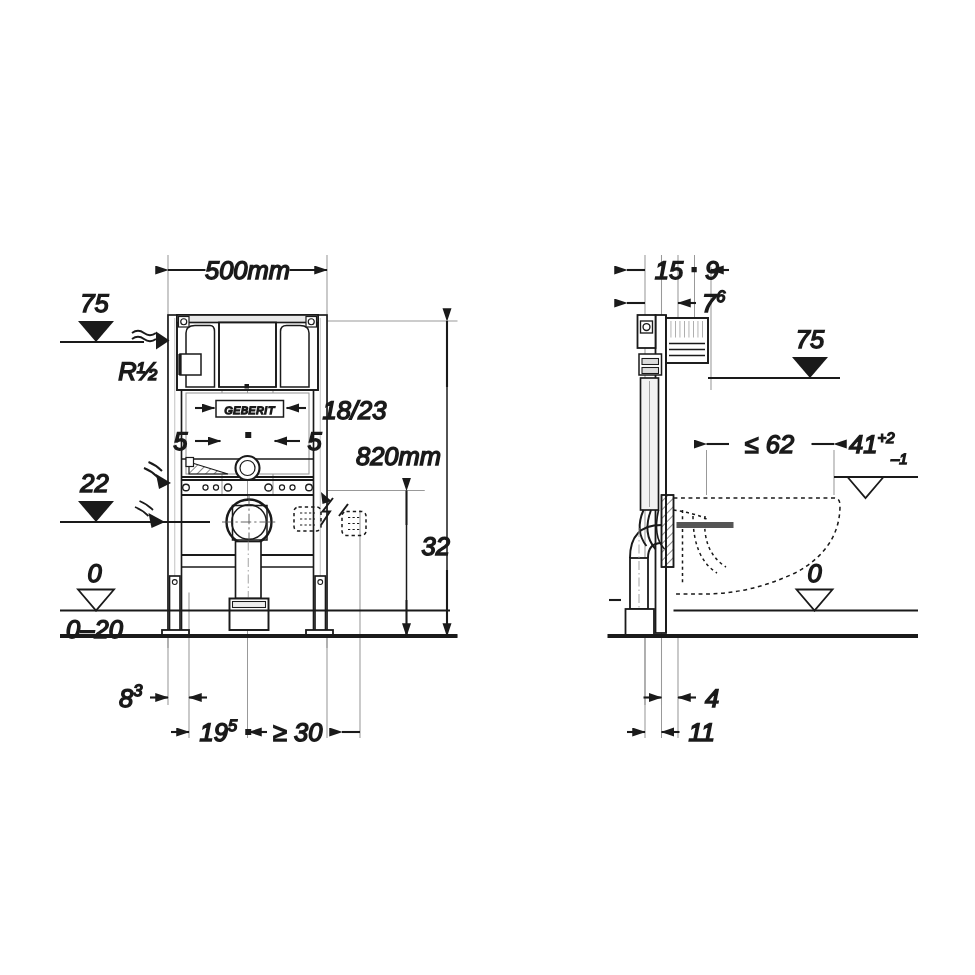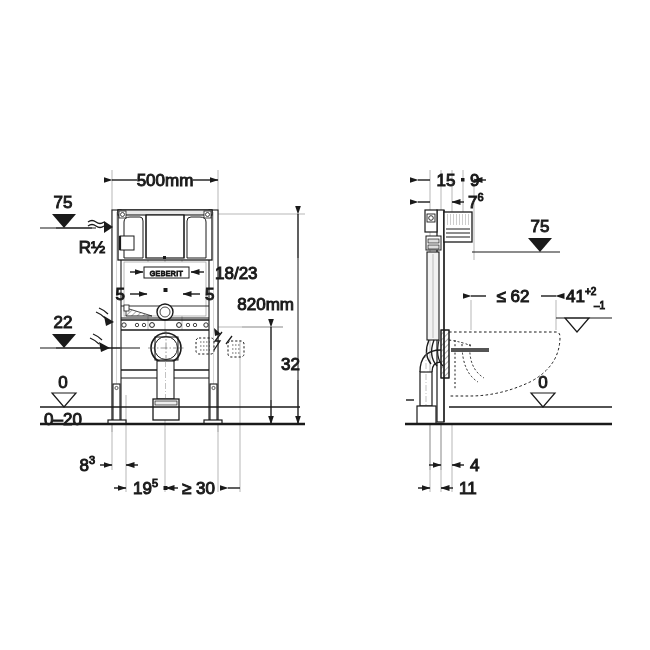--- a/index.html
+++ b/index.html
@@ -1,18 +1,18 @@
 <!DOCTYPE html>
 <html><head>
 <meta charset="utf-8">
 <style>
   html,body{margin:0;padding:0;background:#ffffff;}
   body{width:650px;height:650px;overflow:hidden;
        font-family:"Liberation Sans",sans-serif;color:#1a1a1a;}
-  #stage{position:relative;width:650px;height:567px;}
+  #stage{position:relative;width:650px;height:567px;font-style:italic;}
   svg{display:block;}
   text{font-family:"Liberation Sans",sans-serif;fill:#1a1a1a;}
 </style>
 </head>
 <body>
 
 <div id="stage">
 <svg width="650" height="650" viewBox="0 0 650 650">
 
   <defs>

